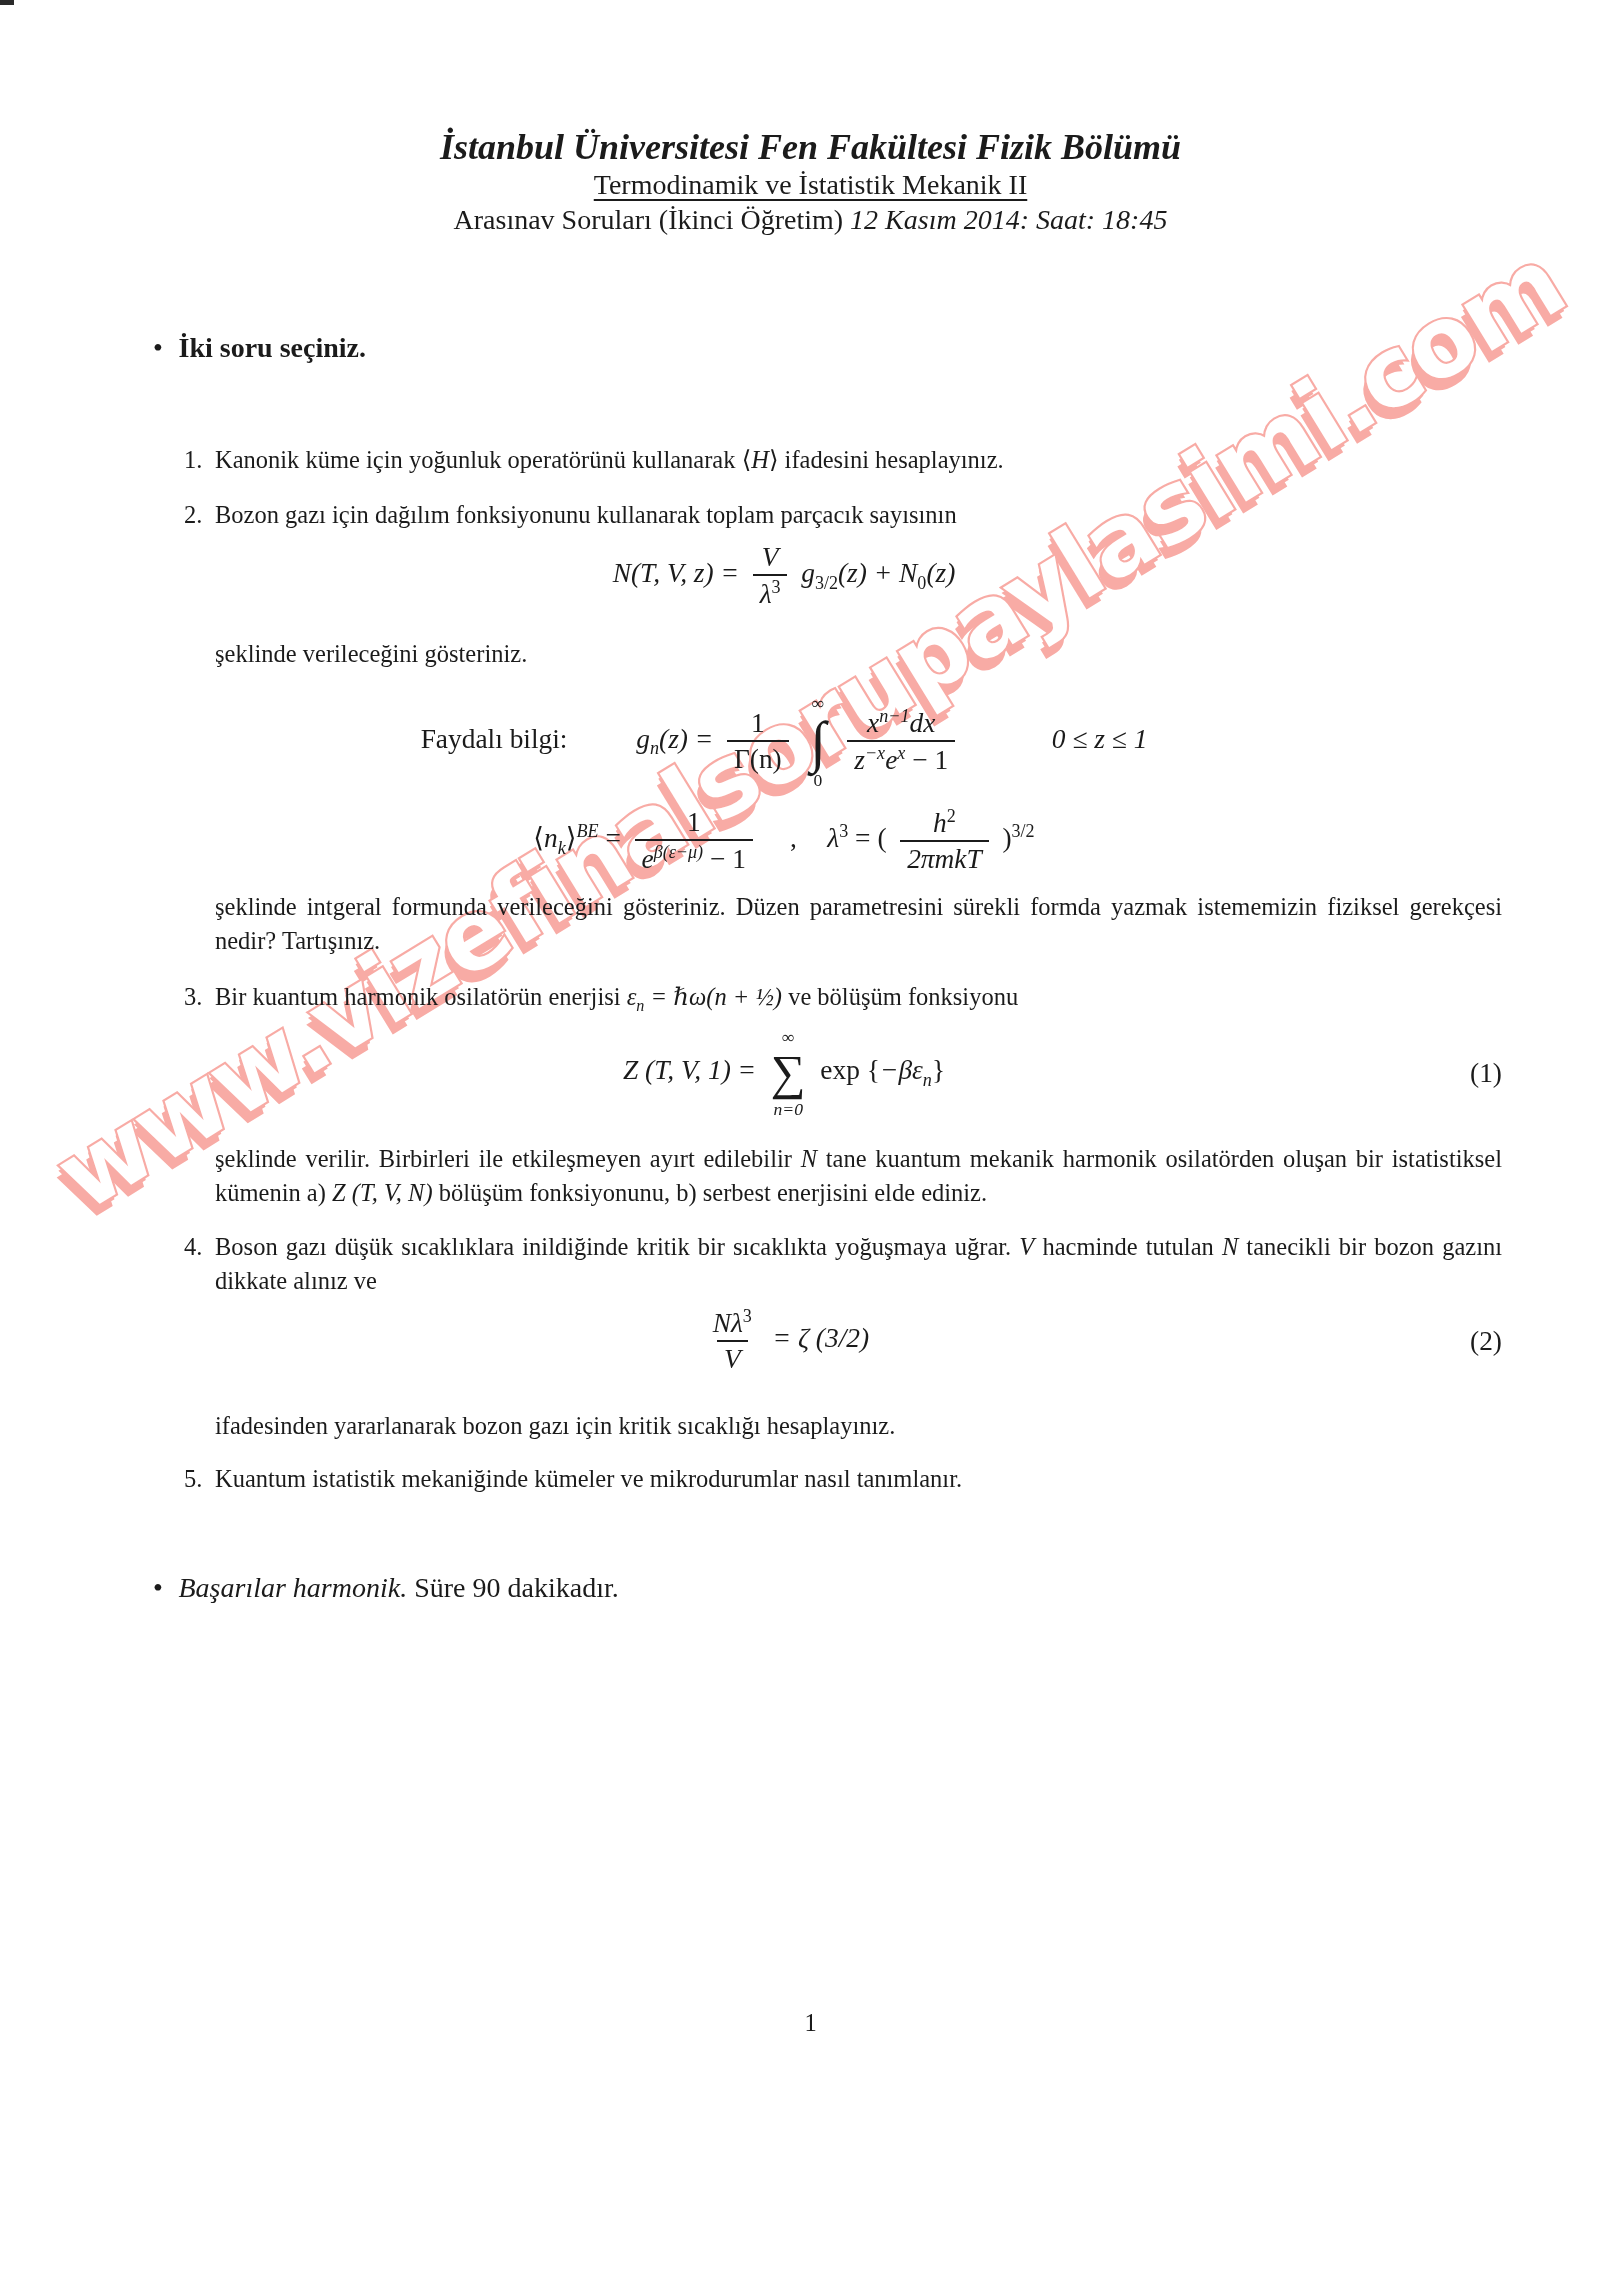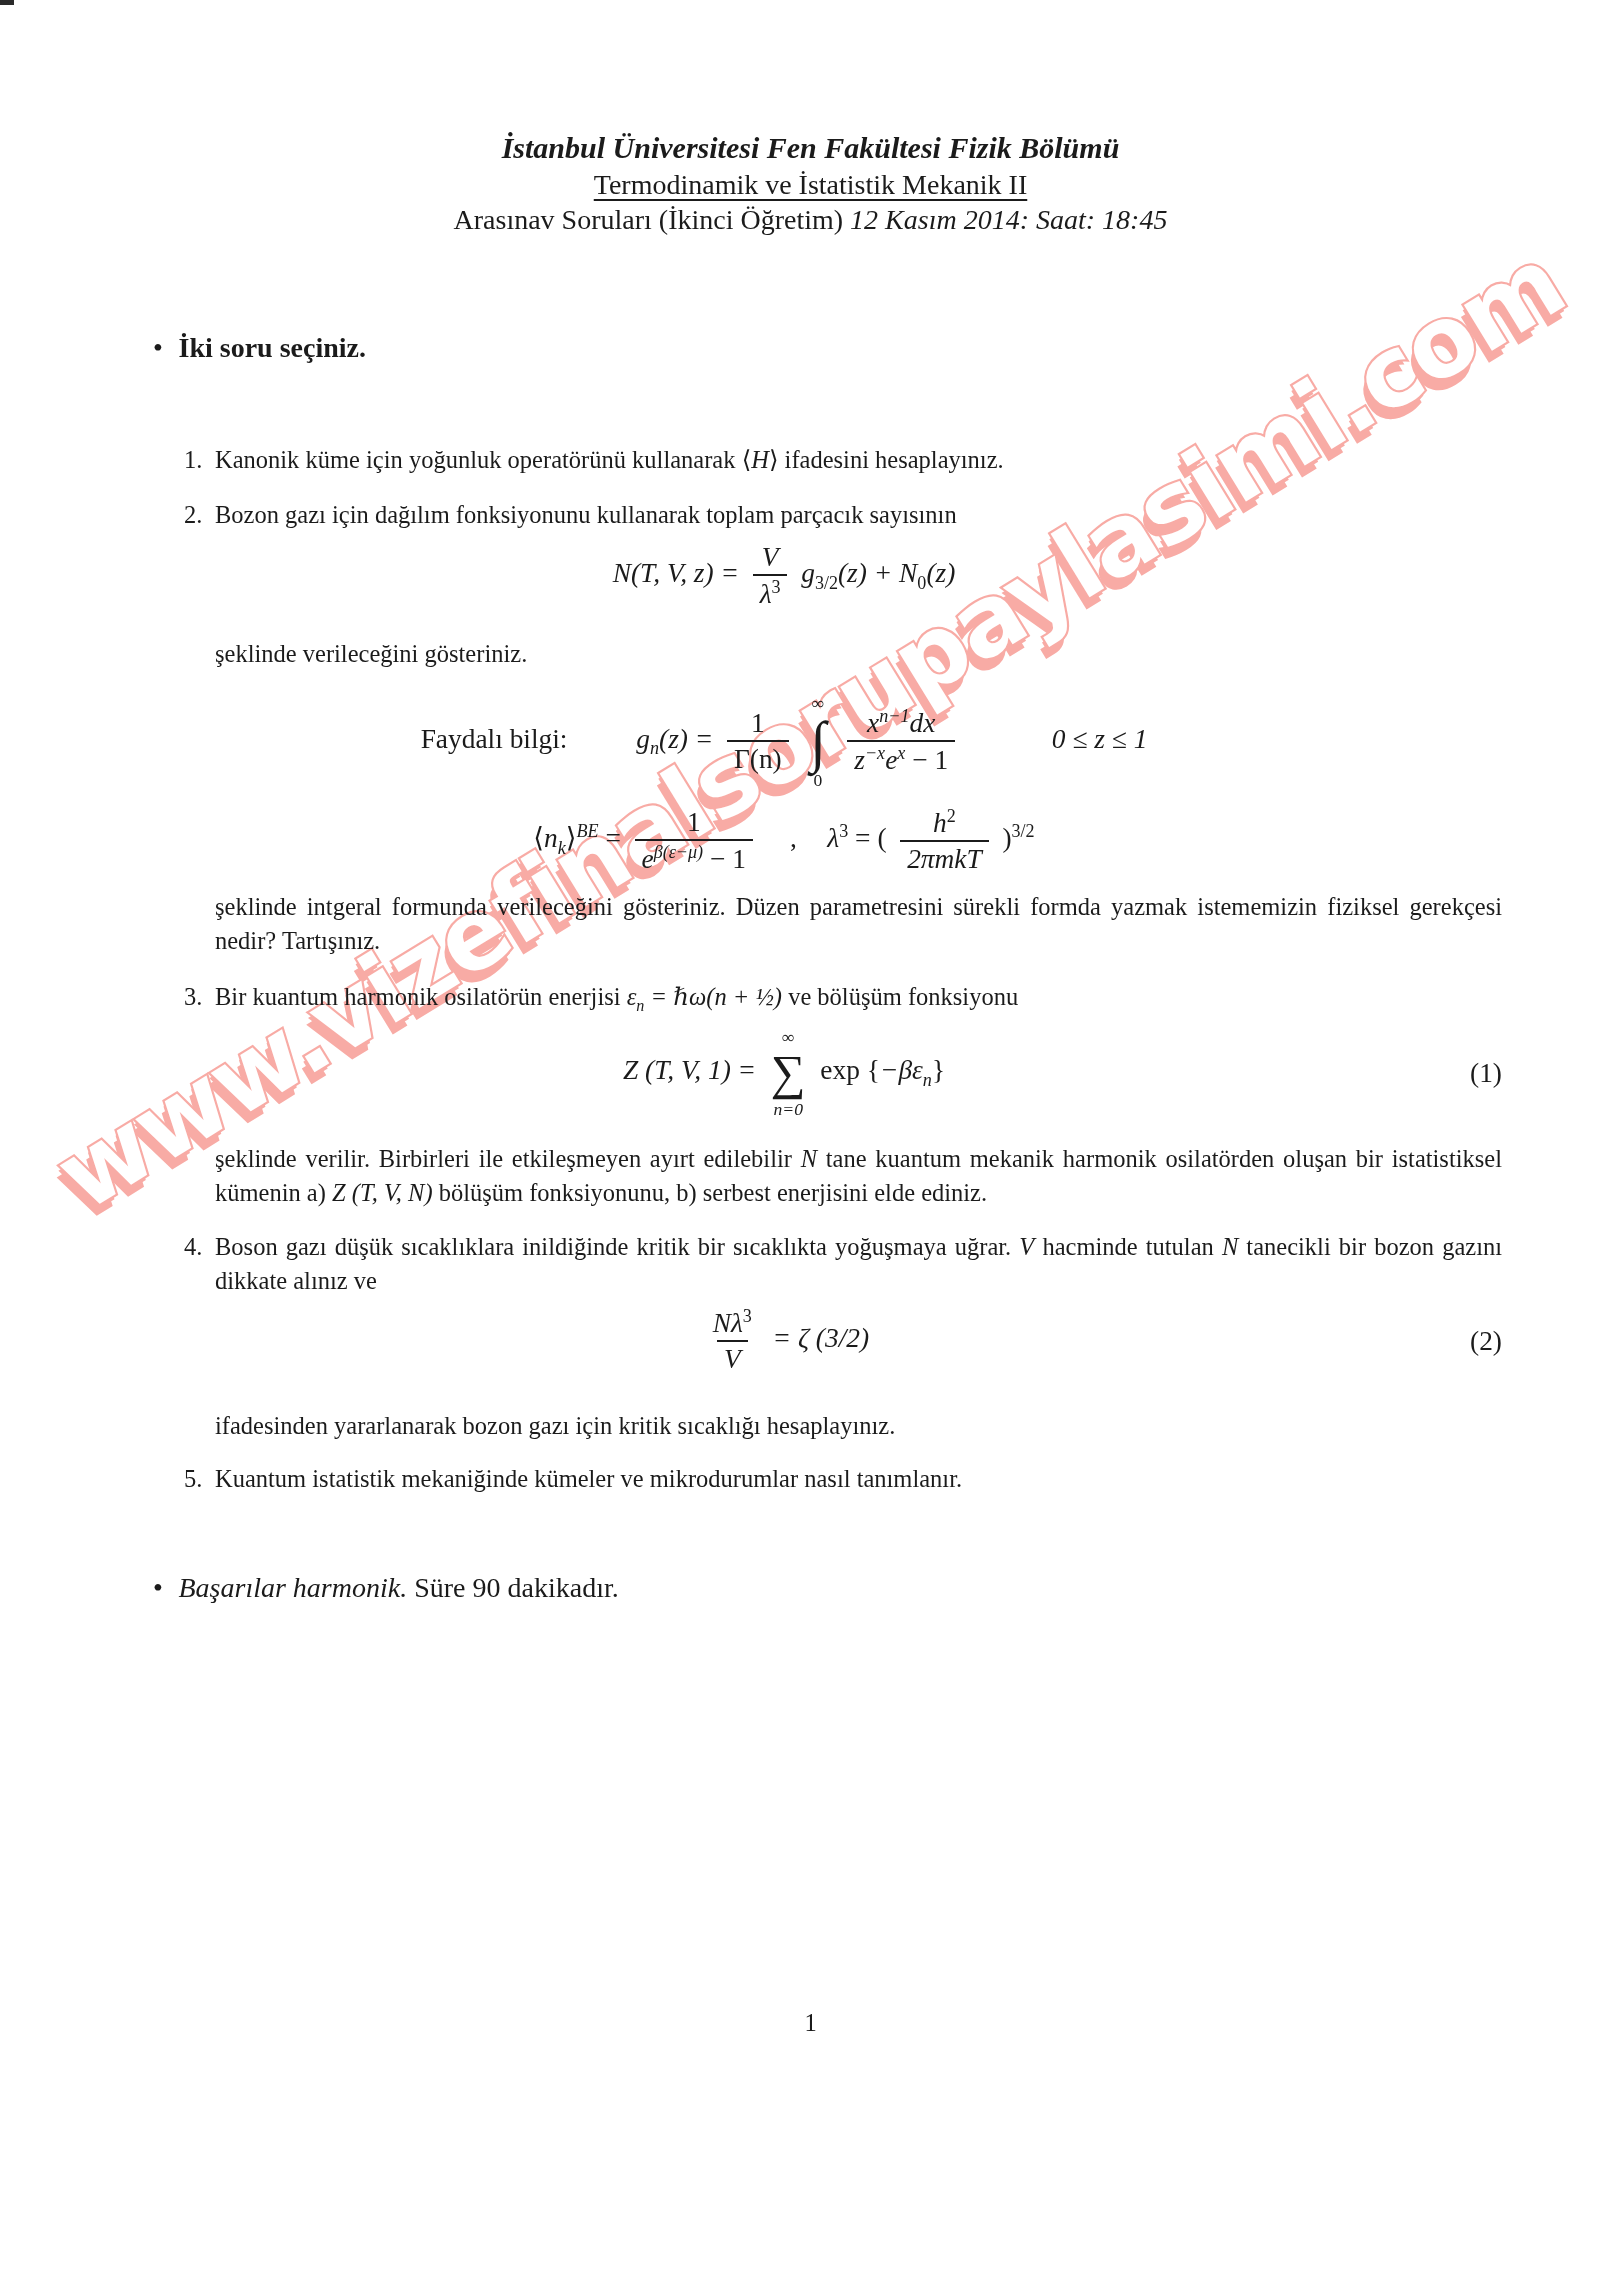--- a/index.html
+++ b/index.html
@@ -6,21 +6,21 @@
   .page{position:relative;width:1621px;height:2293px;background:#ffffff;overflow:hidden;
         font-family:"Liberation Serif","DejaVu Serif","DejaVu Sans",serif;color:#1b1b1b;}
   
   .wm{position:absolute;left:67px;top:1127px;transform:rotate(-31.5deg);transform-origin:left center;
       font-family:"DejaVu Sans",sans-serif;font-weight:bold;font-size:98px;letter-spacing:-2px;
       white-space:nowrap;color:#ffffff;-webkit-text-stroke:4.4px #f8aba5;paint-order:stroke fill;
       text-shadow:-8.8px 8.8px 0 #f8aba5,-3.9px 3.9px 0 #f8aba5;z-index:1;}
   .layer{position:absolute;left:0;top:0;width:100%;height:100%;z-index:2;}
   
   .hline{position:absolute;left:0;width:100%;text-align:center;font-size:28px;line-height:33px;}
-  .h1{font-weight:bold;font-style:italic;font-size:30px;font-family:Liberation Serif, serif;}
+  .h1{font-weight:bold;font-style:italic;font-size:36px;font-family:Liberation Serif, serif;}
   .h2 .ul{text-decoration:underline;text-underline-offset:4.9px;text-decoration-thickness:2px;}
   .gap1{display:inline-block;width:41px;}
   .gap2{display:inline-block;width:57px;}
   
   .para{position:absolute;left:184px;right:119px;font-size:24.5px;line-height:34px;text-align:justify;}
   .item{padding-left:31px;}
   .inum{position:absolute;left:0;top:0;}
   .bullet-line{position:absolute;left:153px;font-size:28px;line-height:34px;}
   .bdot{margin-right:15.7px;}
   .bold{font-weight:bold;}

